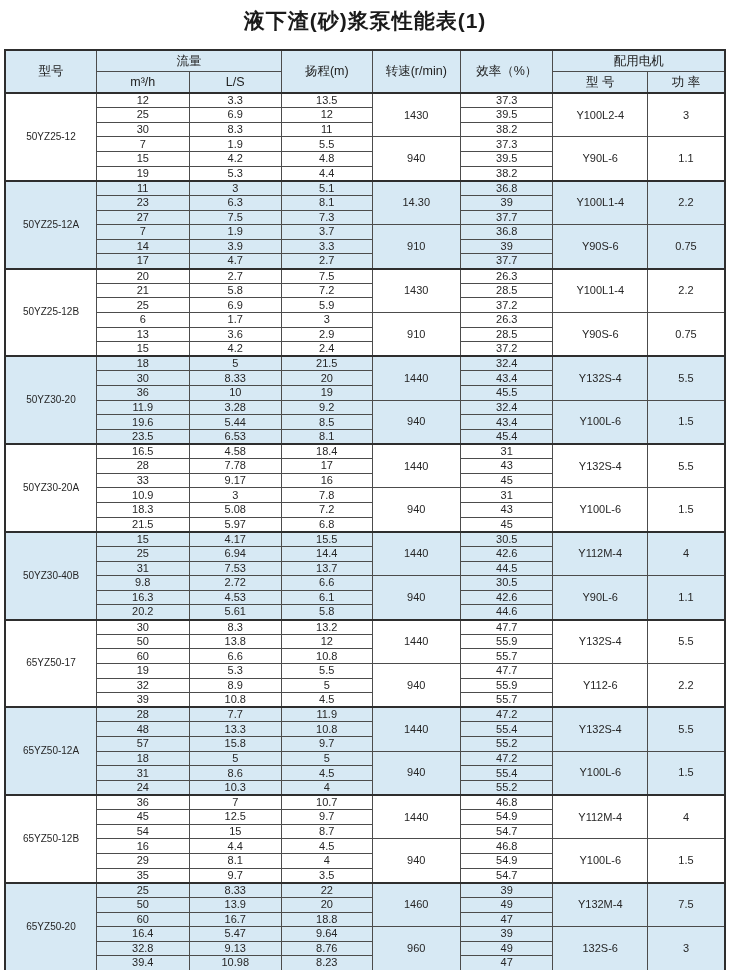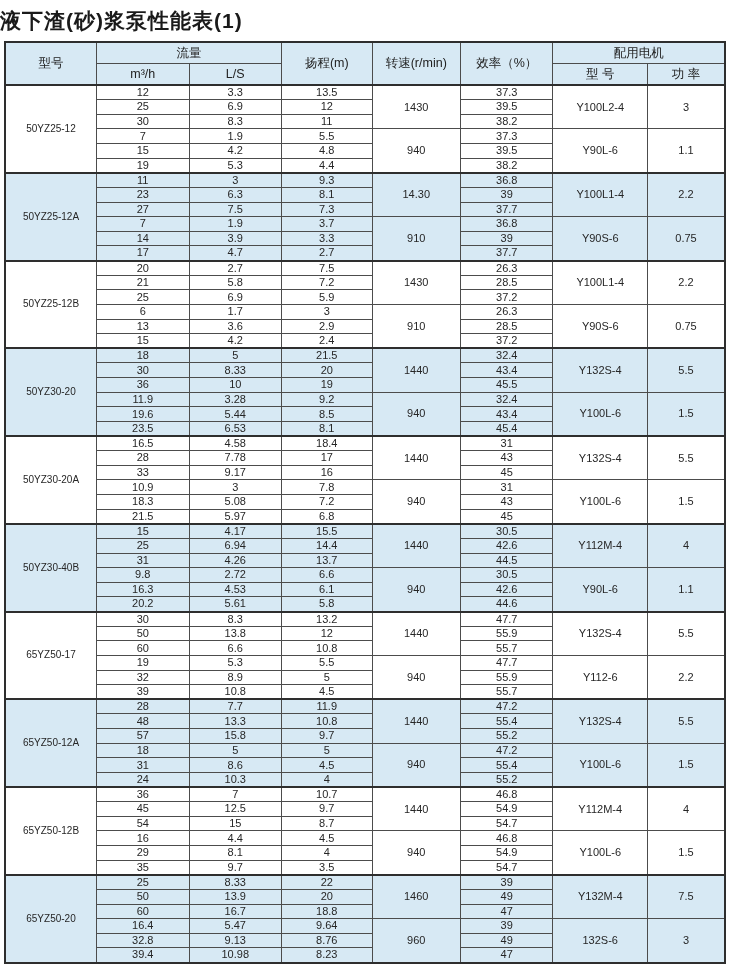--- a/index.html
+++ b/index.html
@@ -5,32 +5,32 @@
   html, body { margin: 0; padding: 0; }
   body {
     width: 730px; height: 970px;
     background: #ffffff;
     font-family: "Liberation Sans", "DejaVu Sans", sans-serif;
     color: #2d2d2d;
     -webkit-font-smoothing: antialiased;
   }
   .page { width: 730px; height: 970px; overflow: hidden; }
   .title {
-    text-align: left;
+    text-align: center;
     font-size: 21px;
     font-weight: bold;
     padding: 7px 0 6px 0;
     letter-spacing: 1px;
     color: #1a1a1a;
   }
   table.perf {
     border-collapse: collapse;
     table-layout: fixed;
     width: 722px;
-    margin: 0 auto;
+    margin: 8px auto;
     border: 2px solid #2e2e2e;
   }
   th, td {
     border: 1px solid #4c4c4c;
     text-align: center;
     vertical-align: middle;
     padding: 0;
     overflow: hidden;
     white-space: nowrap;
   }
@@ -130,21 +130,21 @@
           <td>5.3</td>
           <td>4.4</td>
           <td>38.2</td>
         </tr>
       </tbody>
       <tbody class="group shaded">
         <tr>
           <td rowspan="6" class="model-cell">50YZ25-12A</td>
           <td>11</td>
           <td>3</td>
-          <td>9.3</td>
+          <td>5.1</td>
           <td rowspan="3">14.30</td>
           <td>36.8</td>
           <td rowspan="3">Y100L1-4</td>
           <td rowspan="3">2.2</td>
         </tr>
         <tr>
           <td>23</td>
           <td>6.3</td>
           <td>8.1</td>
           <td>39</td>
@@ -324,21 +324,21 @@
           <td rowspan="3">4</td>
         </tr>
         <tr>
           <td>25</td>
           <td>6.94</td>
           <td>14.4</td>
           <td>42.6</td>
         </tr>
         <tr>
           <td>31</td>
-          <td>4.26</td>
+          <td>7.53</td>
           <td>13.7</td>
           <td>44.5</td>
         </tr>
         <tr>
           <td>9.8</td>
           <td>2.72</td>
           <td>6.6</td>
           <td rowspan="3">940</td>
           <td>30.5</td>
           <td rowspan="3">Y90L-6</td>

